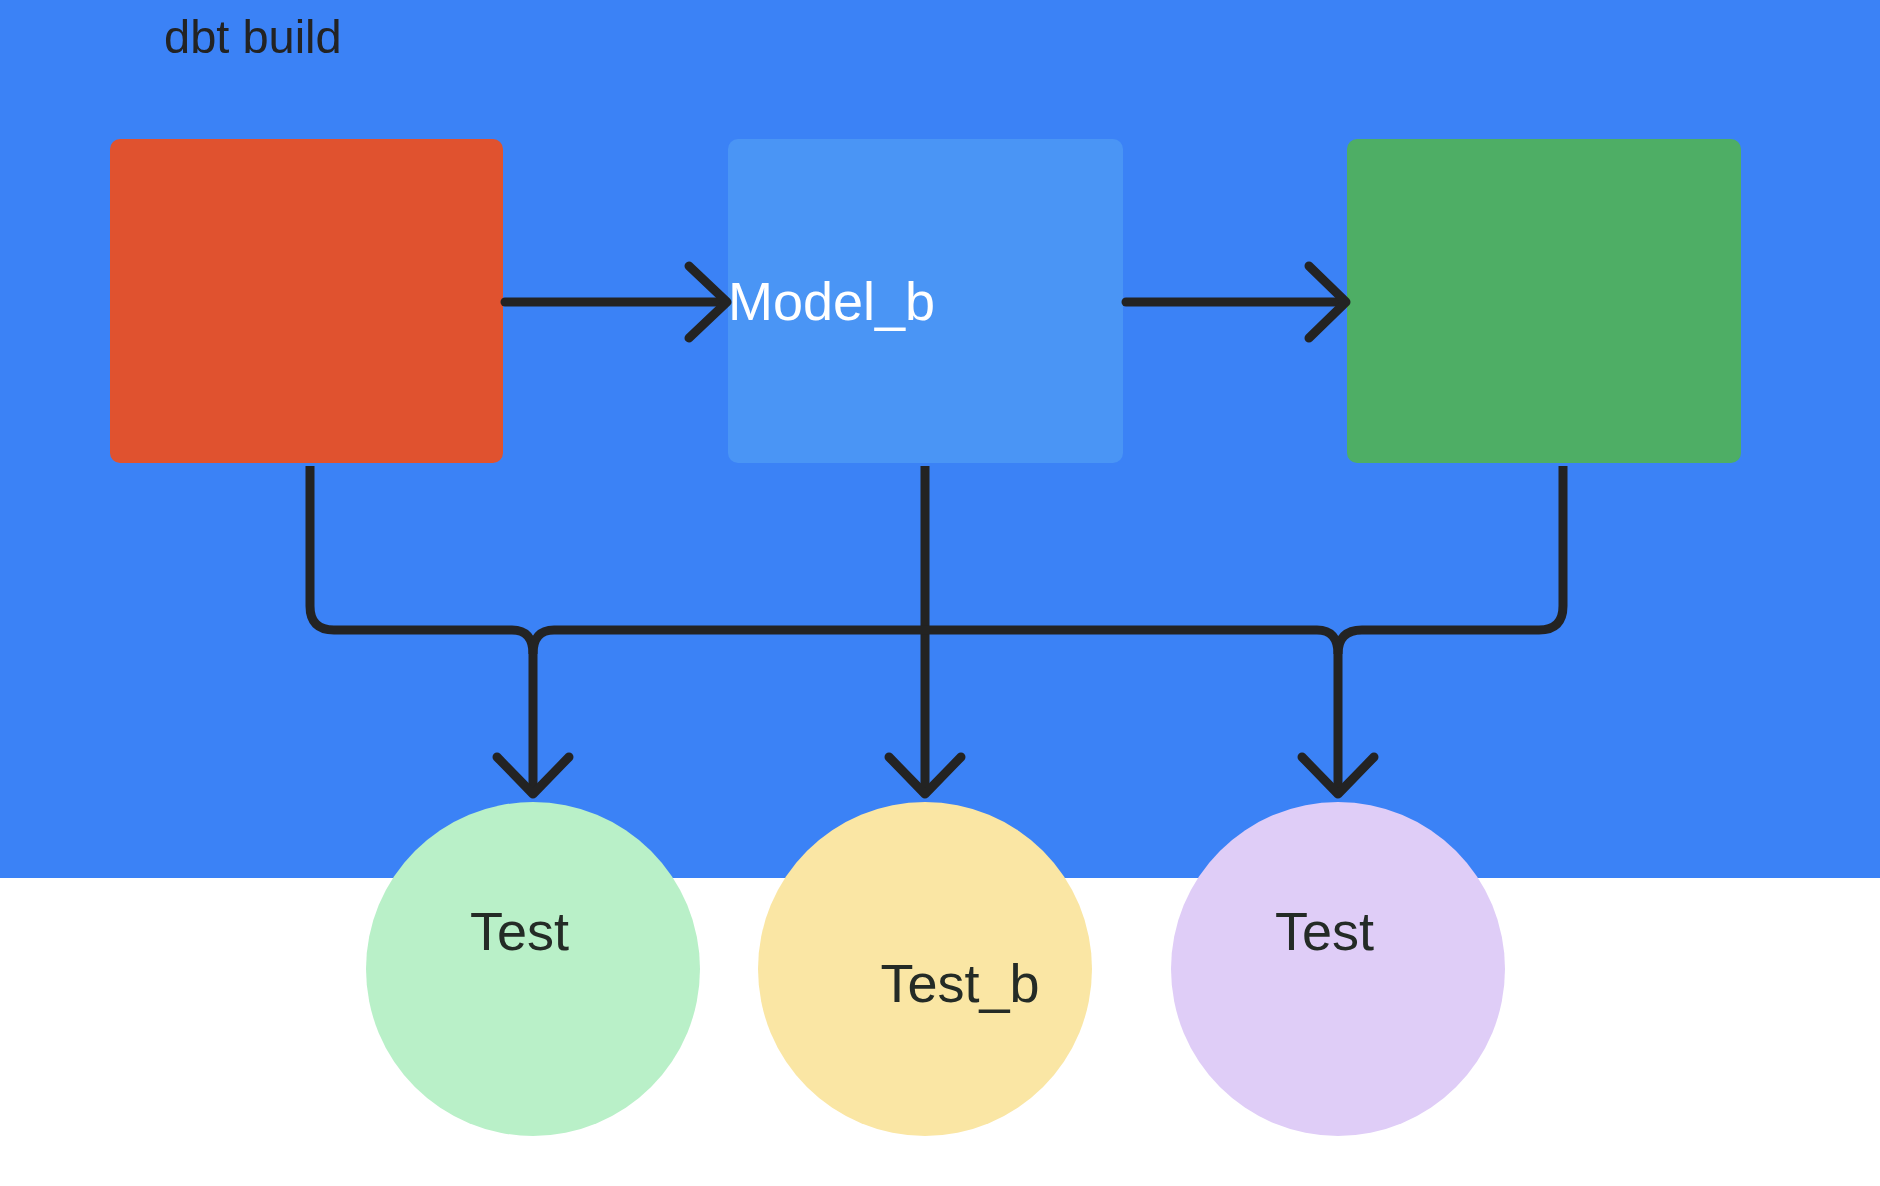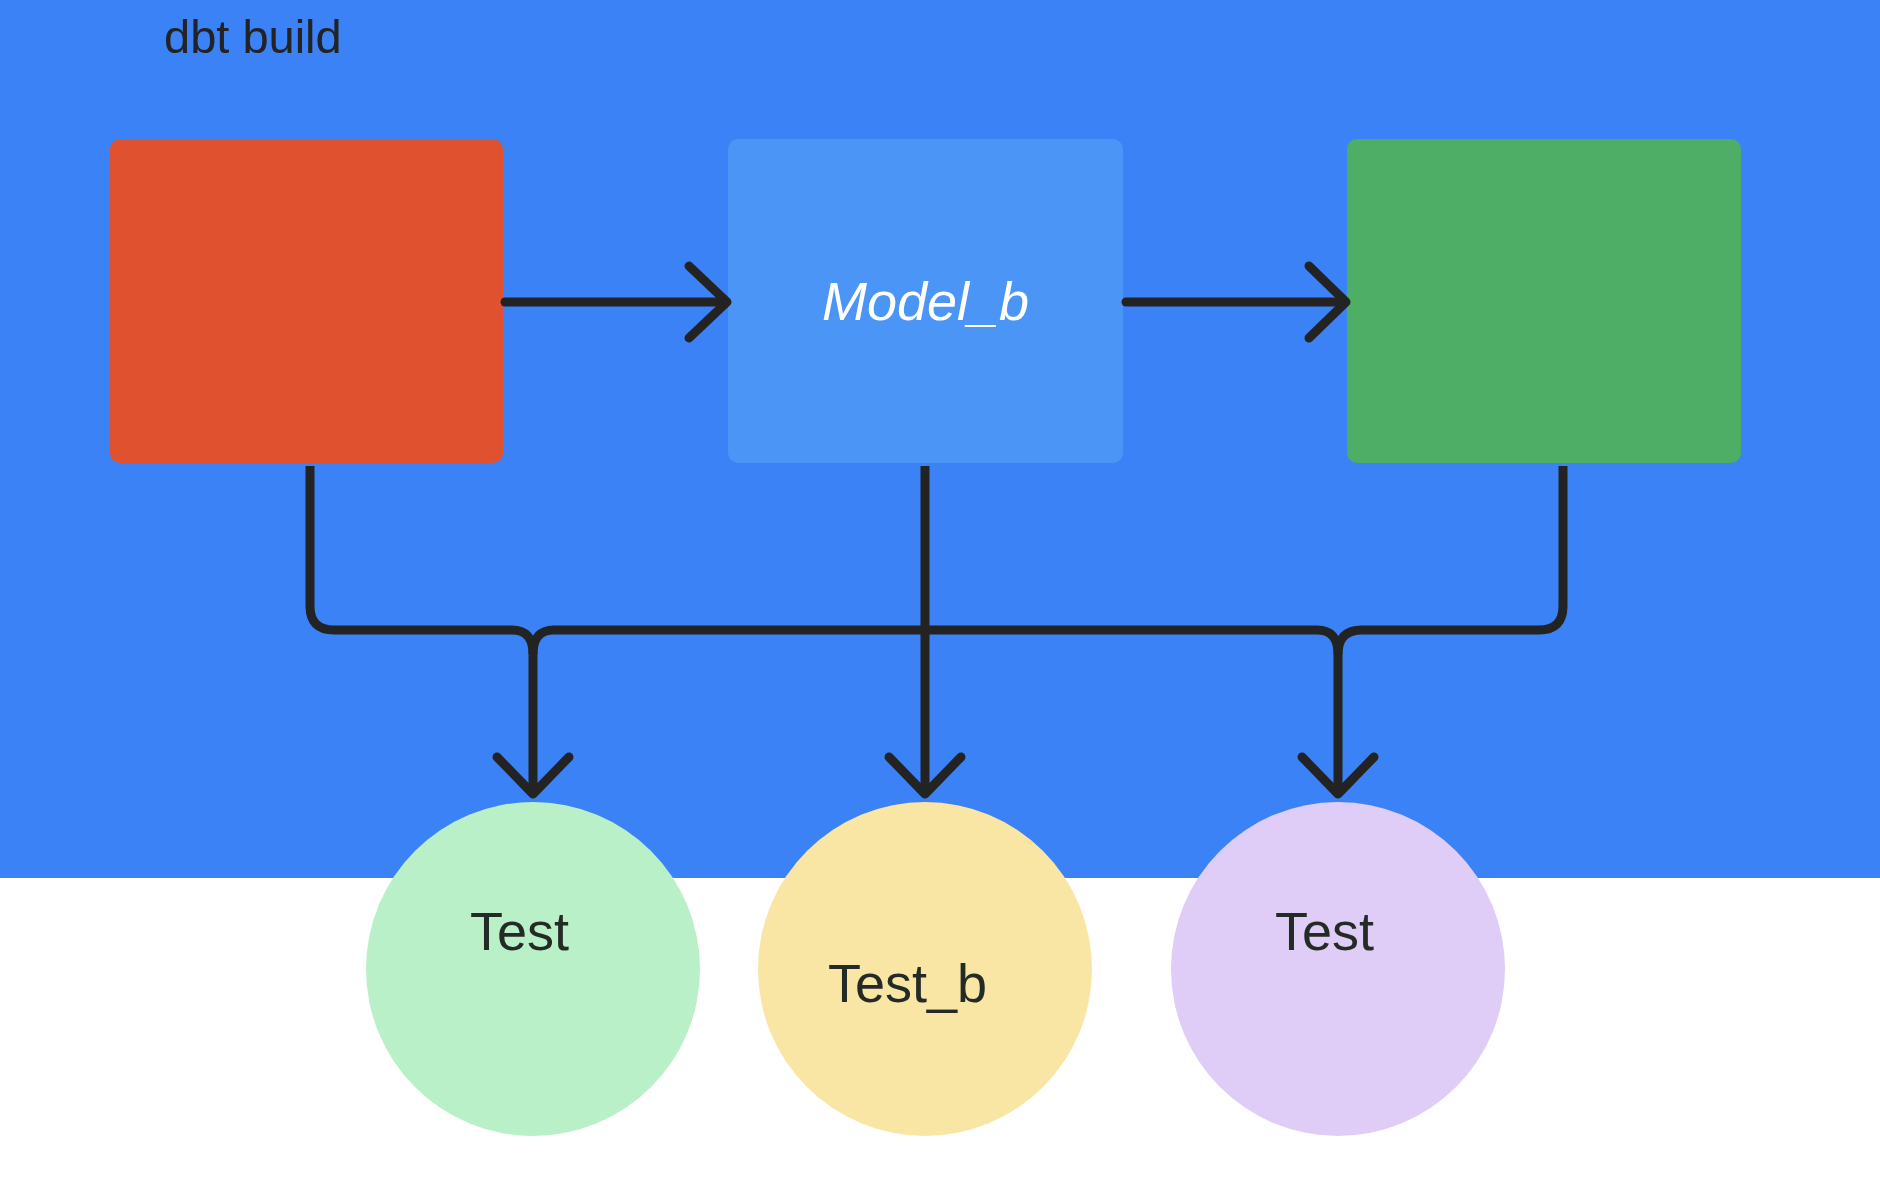--- a/index.html
+++ b/index.html
@@ -100,28 +100,28 @@
     </g>
 
     <g stroke="#232323" stroke-width="9" fill="none" stroke-linecap="round" stroke-linejoin="round">
       <polyline points="497,757 533,794 569,757"></polyline>
       <polyline points="889,757 925,794 961,757"></polyline>
       <polyline points="1302,757 1338,794 1374,757"></polyline>
     </g>
   </svg>
 
 
-  <div class="node-label model-label" style="left:728px; top:270px; width:395px; text-align:center;font-style:italic;">Model_b</div>
+  <div class="node-label model-label" style="left:728px; top:270px; width:395px; ">Model_b</div>
 
 
   <div style="position:absolute; left:366px; top:890px; width:334px; text-align:left; padding-left:104px; box-sizing:border-box;">
     <div class="test-label">Test</div>
   </div>
 
-  <div style="position:absolute; left:758px; top:942px; width:334px; text-align:left; padding-left:70px; box-sizing:border-box;">
+  <div style="position:absolute; left:758px; top:942px; width:334px; text-align:center; padding-left:70px; box-sizing:border-box;">
     <div class="test-label">Test_b</div>
   </div>
 
   <div style="position:absolute; left:1171px; top:890px; width:334px; text-align:left; padding-left:104px; box-sizing:border-box;">
     <div class="test-label">Test</div>
   </div>
 
 </div>
 
 </body></html>

